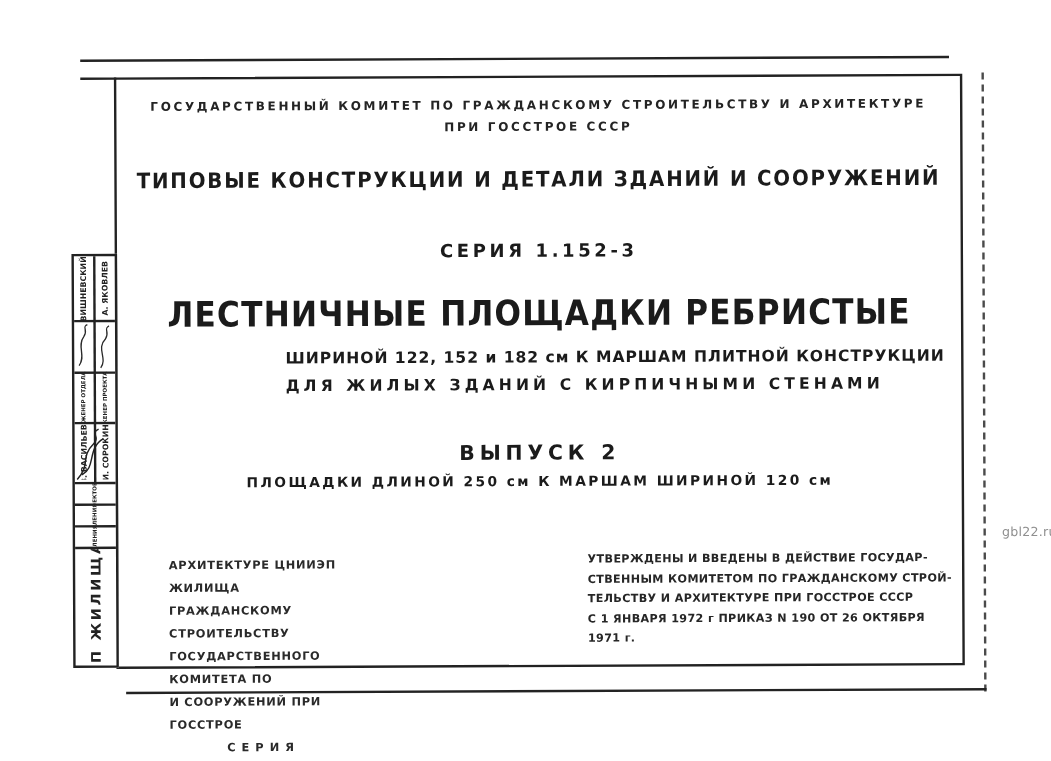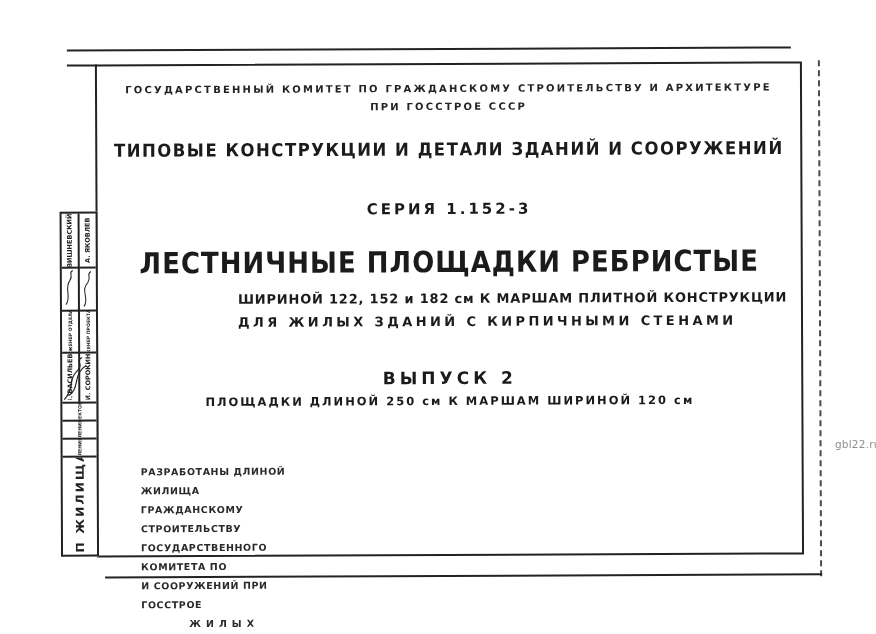--- a/index.html
+++ b/index.html
@@ -76,27 +76,33 @@
 
     <div class="txt series" style="top:200px;">СЕРИЯ 1.152-3</div>
     <div class="txt main-title" style="top:247px;">ЛЕСТНИЧНЫЕ ПЛОЩАДКИ РЕБРИСТЫЕ</div>
     <div class="subline" style="top:291px;">ШИРИНОЙ 122, 152 и 182 см К МАРШАМ ПЛИТНОЙ КОНСТРУКЦИИ</div>
     <div class="subline subline2" style="top:314px;">ДЛЯ ЖИЛЫХ ЗДАНИЙ С КИРПИЧНЫМИ СТЕНАМИ</div>
 
     <div class="txt vypusk" style="top:368px;">ВЫПУСК 2</div>
     <div class="txt vypusk-sub" style="top:394px;">ПЛОЩАДКИ ДЛИНОЙ 250 см К МАРШАМ ШИРИНОЙ 120 см</div>
 
     <div class="left-block">
-      <div>РАЗРАБОТАНЫ ДЛИНОЙ ЖИЛИЩА</div>
+      <div>АРХИТЕКТУРЕ ЦНИИЭП ЖИЛИЩА</div>
       <div>ГРАЖДАНСКОМУ СТРОИТЕЛЬСТВУ</div>
       <div>ГОСУДАРСТВЕННОГО КОМИТЕТА ПО</div>
       <div>И СООРУЖЕНИЙ ПРИ ГОССТРОЕ</div>
-      <div class="last">ЖИЛЫХ</div>
+      <div class="last">СЕРИЯ</div>
     </div>
 
+    <div class="right-block">
+      <div>УТВЕРЖДЕНЫ И ВВЕДЕНЫ В ДЕЙСТВИЕ ГОСУДАР-</div>
+      <div>СТВЕННЫМ КОМИТЕТОМ ПО ГРАЖДАНСКОМУ СТРОЙ-</div>
+      <div>ТЕЛЬСТВУ И АРХИТЕКТУРЕ ПРИ ГОССТРОЕ СССР</div>
+      <div>С 1 ЯНВАРЯ 1972 г ПРИКАЗ N 190 ОТ 26 ОКТЯБРЯ 1971 г.</div>
+    </div>
 
     <div class="stamp">
 
       <div class="cell-divider-h" style="top:53px;"></div>
       <div class="cell-divider-h" style="top:96px;"></div>
       <div class="cell-divider-h" style="top:138px;"></div>
       <div class="cell-divider-h" style="top:188px;"></div>
       <div class="cell-divider-h" style="top:206px;"></div>
       <div class="cell-divider-h" style="top:224px;"></div>
       <div class="cell-divider-h" style="top:242px;"></div>

